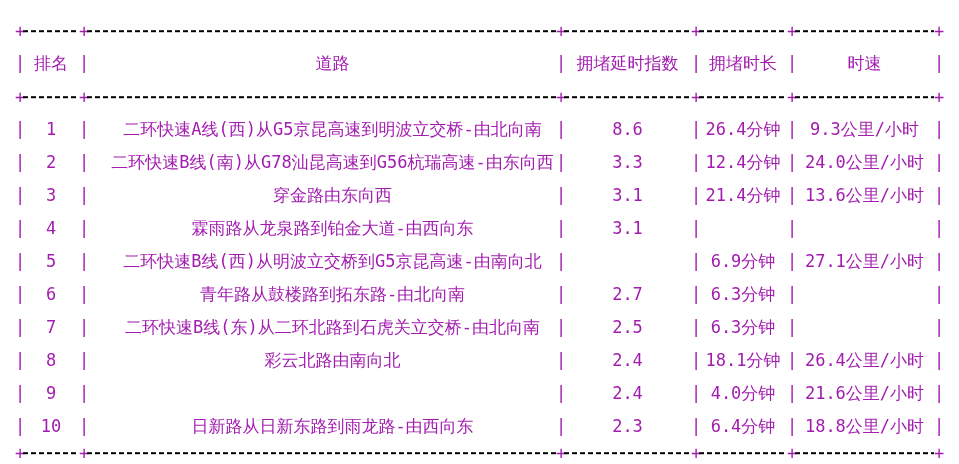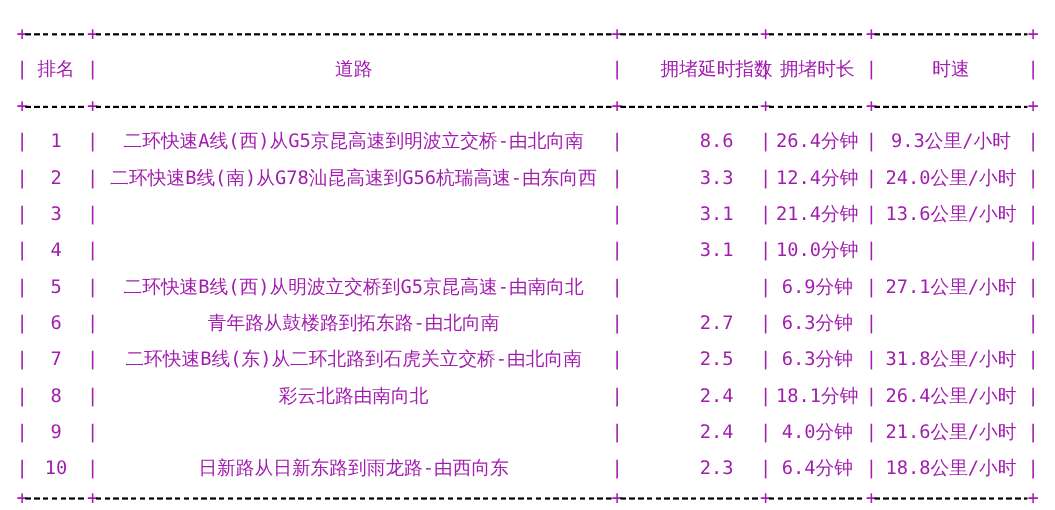--- a/index.html
+++ b/index.html
@@ -51,22 +51,22 @@
   
   .cell {
     position: absolute;
     top: 0;
     height: 100%;
     text-align: center;
     white-space: nowrap;
     overflow: visible;
   }
   .c-rank     { left: 23px;  width: 56px;  }
-  .c-road     { left: 87px;  width: 469px; }
-  .c-delay    { left: 588px; width: 127px; }
+  .c-road     { left: 98px;  width: 469px; }
+  .c-delay    { left: 564px; width: 127px; }
   .c-duration { left: 699px; width: 88px;  }
   .c-speed    { left: 795px; width: 139px; text-align: center; }
 </style>
 </head>
 <body>
 
 <div class="screen">
 
   <div class="frame-row">
     <span class="plus x0"></span>
@@ -135,37 +135,38 @@
     <div class="cell c-duration">12.4分钟</div>
     <span class="pipe x4"></span>
     <div class="cell c-speed">24.0公里/小时</div>
     <span class="pipe x5"></span>
   </div>
 
   <div class="trow">
     <span class="pipe x0"></span>
     <div class="cell c-rank">3</div>
     <span class="pipe x1"></span>
+    <div class="cell c-road">穿金路由东向西</div>
     <span class="pipe x2"></span>
     <div class="cell c-delay">3.1</div>
     <span class="pipe x3"></span>
     <div class="cell c-duration">21.4分钟</div>
     <span class="pipe x4"></span>
     <div class="cell c-speed">13.6公里/小时</div>
     <span class="pipe x5"></span>
   </div>
 
   <div class="trow">
     <span class="pipe x0"></span>
     <div class="cell c-rank">4</div>
     <span class="pipe x1"></span>
+    <div class="cell c-road">霖雨路从龙泉路到铂金大道-由西向东</div>
     <span class="pipe x2"></span>
     <div class="cell c-delay">3.1</div>
     <span class="pipe x3"></span>
-    <div class="cell c-duration">10.0分钟</div>
     <span class="pipe x4"></span>
     <span class="pipe x5"></span>
   </div>
 
   <div class="trow">
     <span class="pipe x0"></span>
     <div class="cell c-rank">5</div>
     <span class="pipe x1"></span>
     <div class="cell c-road">二环快速B线(西)从明波立交桥到G5京昆高速-由南向北</div>
     <span class="pipe x2"></span>
@@ -192,21 +193,20 @@
   <div class="trow">
     <span class="pipe x0"></span>
     <div class="cell c-rank">7</div>
     <span class="pipe x1"></span>
     <div class="cell c-road">二环快速B线(东)从二环北路到石虎关立交桥-由北向南</div>
     <span class="pipe x2"></span>
     <div class="cell c-delay">2.5</div>
     <span class="pipe x3"></span>
     <div class="cell c-duration">6.3分钟</div>
     <span class="pipe x4"></span>
-    <div class="cell c-speed">31.8公里/小时</div>
     <span class="pipe x5"></span>
   </div>
 
   <div class="trow">
     <span class="pipe x0"></span>
     <div class="cell c-rank">8</div>
     <span class="pipe x1"></span>
     <div class="cell c-road">彩云北路由南向北</div>
     <span class="pipe x2"></span>
     <div class="cell c-delay">2.4</div>

